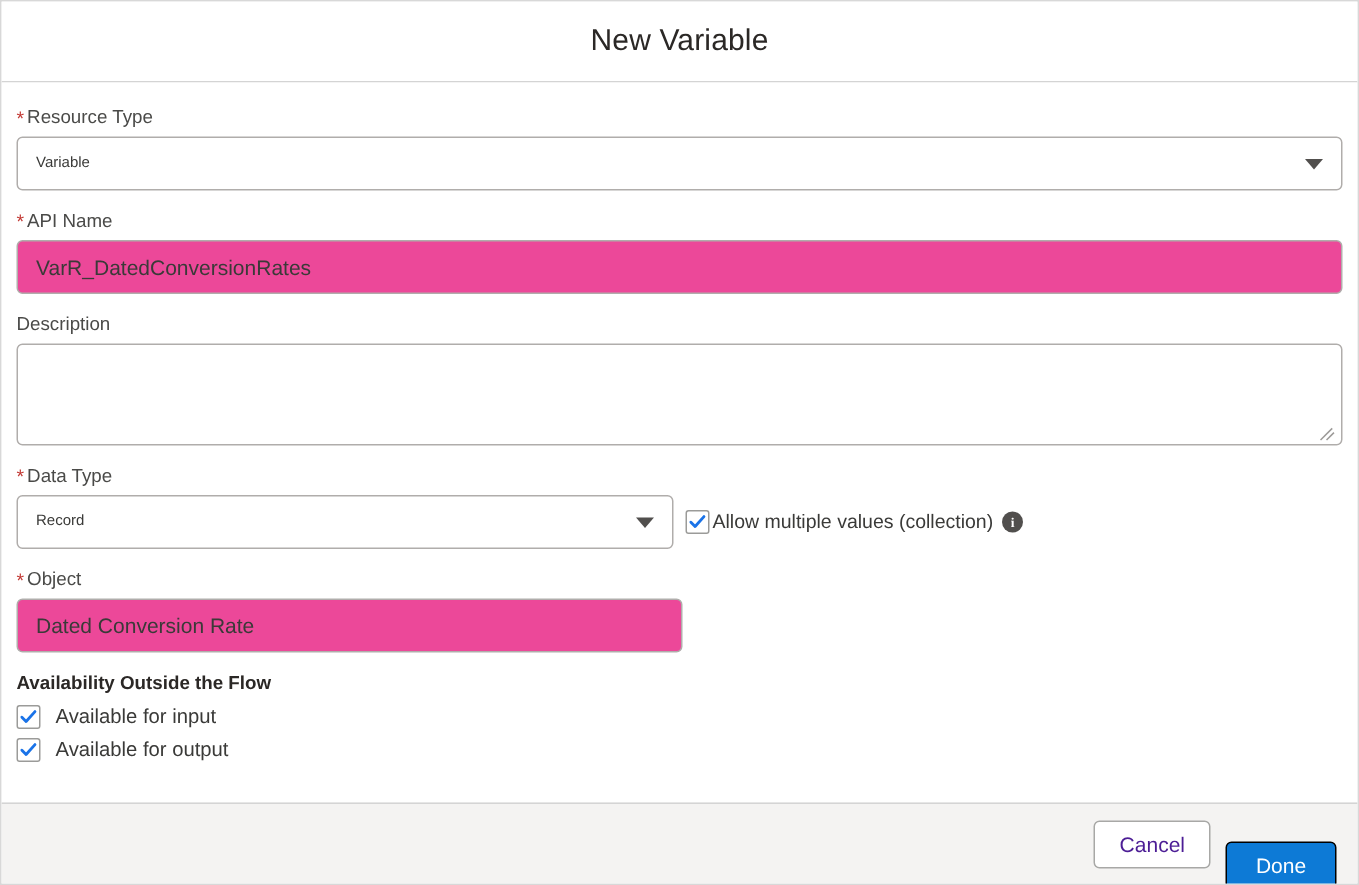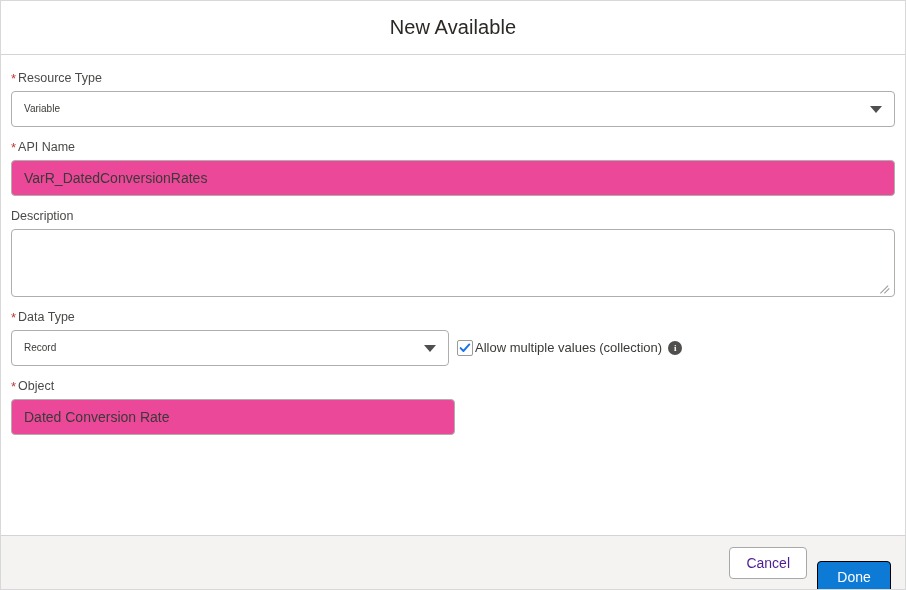--- a/index.html
+++ b/index.html
@@ -219,21 +219,21 @@
     margin-top: 28px;
   }
   .avail-block { margin-top: 2px; }
 </style>
 </head>
 <body>
 
 <div class="modal">
 
   <div class="modal-header">
-    <div class="modal-title">New Available</div>
+    <div class="modal-title">New Variable</div>
   </div>
 
   <div class="modal-body">
 
     <div class="form-row">
       <label class="field-label"><span class="req">*</span><span>Resource Type</span></label>
       <div class="select-box">
         <span>Variable</span>
         <span class="select-arrow"></span>
       </div>
@@ -271,20 +271,39 @@
         <span class="collection-label">Allow multiple values (collection)</span>
         <span class="info-icon">i</span>
       </div>
     </div>
 
     <div class="form-row obj-wrap">
       <label class="field-label"><span class="req">*</span><span>Object</span></label>
       <div class="input-box" placeholder="">Dated Conversion Rate</div>
     </div>
 
+    <div class="avail-block">
+      <div class="bold-label">Availability Outside the Flow</div>
+      <div class="check-row">
+        <span class="cbox">
+          <svg viewBox="0 0 12 12">
+              <path d="M1.6 6.1 L4.4 9.0 L10.3 2.4" fill="none" stroke="#1a73e8" stroke-width="1.9" stroke-linecap="round" stroke-linejoin="round"></path>
+            </svg>
+        </span>
+        <span class="lbl">Available for input</span>
+      </div>
+      <div class="check-row">
+        <span class="cbox">
+          <svg viewBox="0 0 12 12">
+              <path d="M1.6 6.1 L4.4 9.0 L10.3 2.4" fill="none" stroke="#1a73e8" stroke-width="1.9" stroke-linecap="round" stroke-linejoin="round"></path>
+            </svg>
+        </span>
+        <span class="lbl">Available for output</span>
+      </div>
+    </div>
 
   </div>
 
   <div class="modal-footer">
     <div class="btn btn-neutral">Cancel</div>
     <div class="btn btn-brand">Done</div>
   </div>
 
 </div>
 

